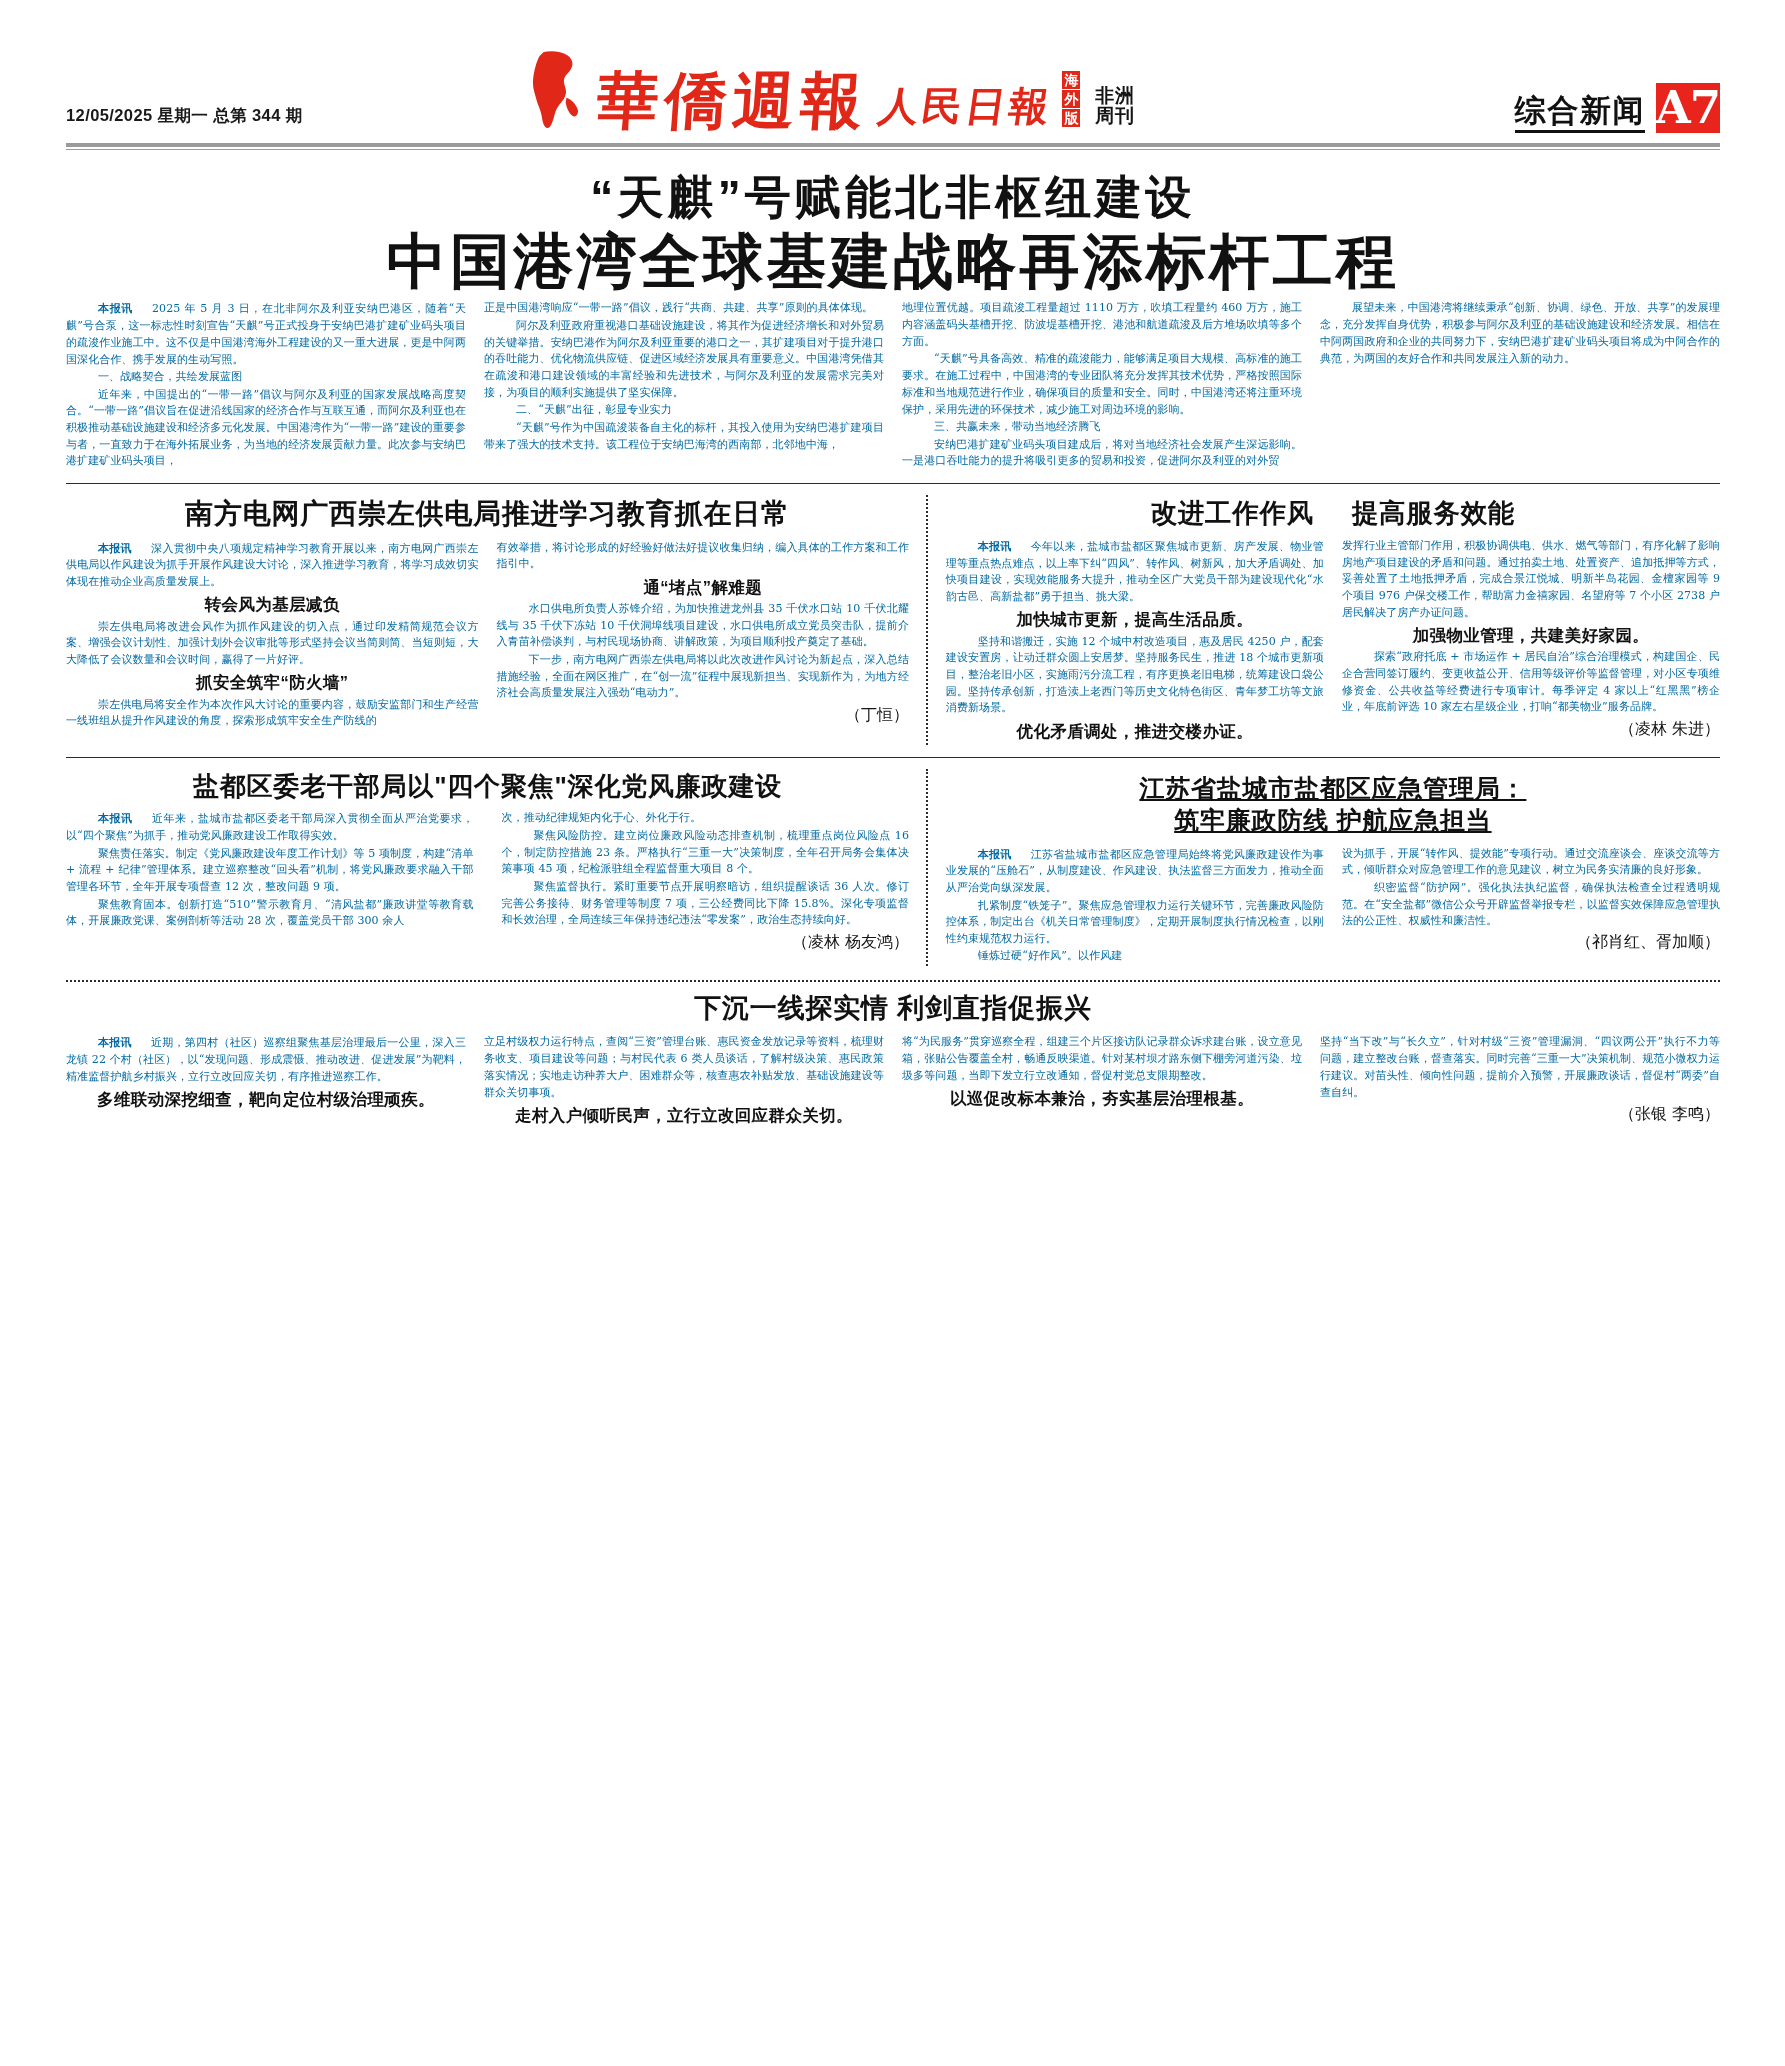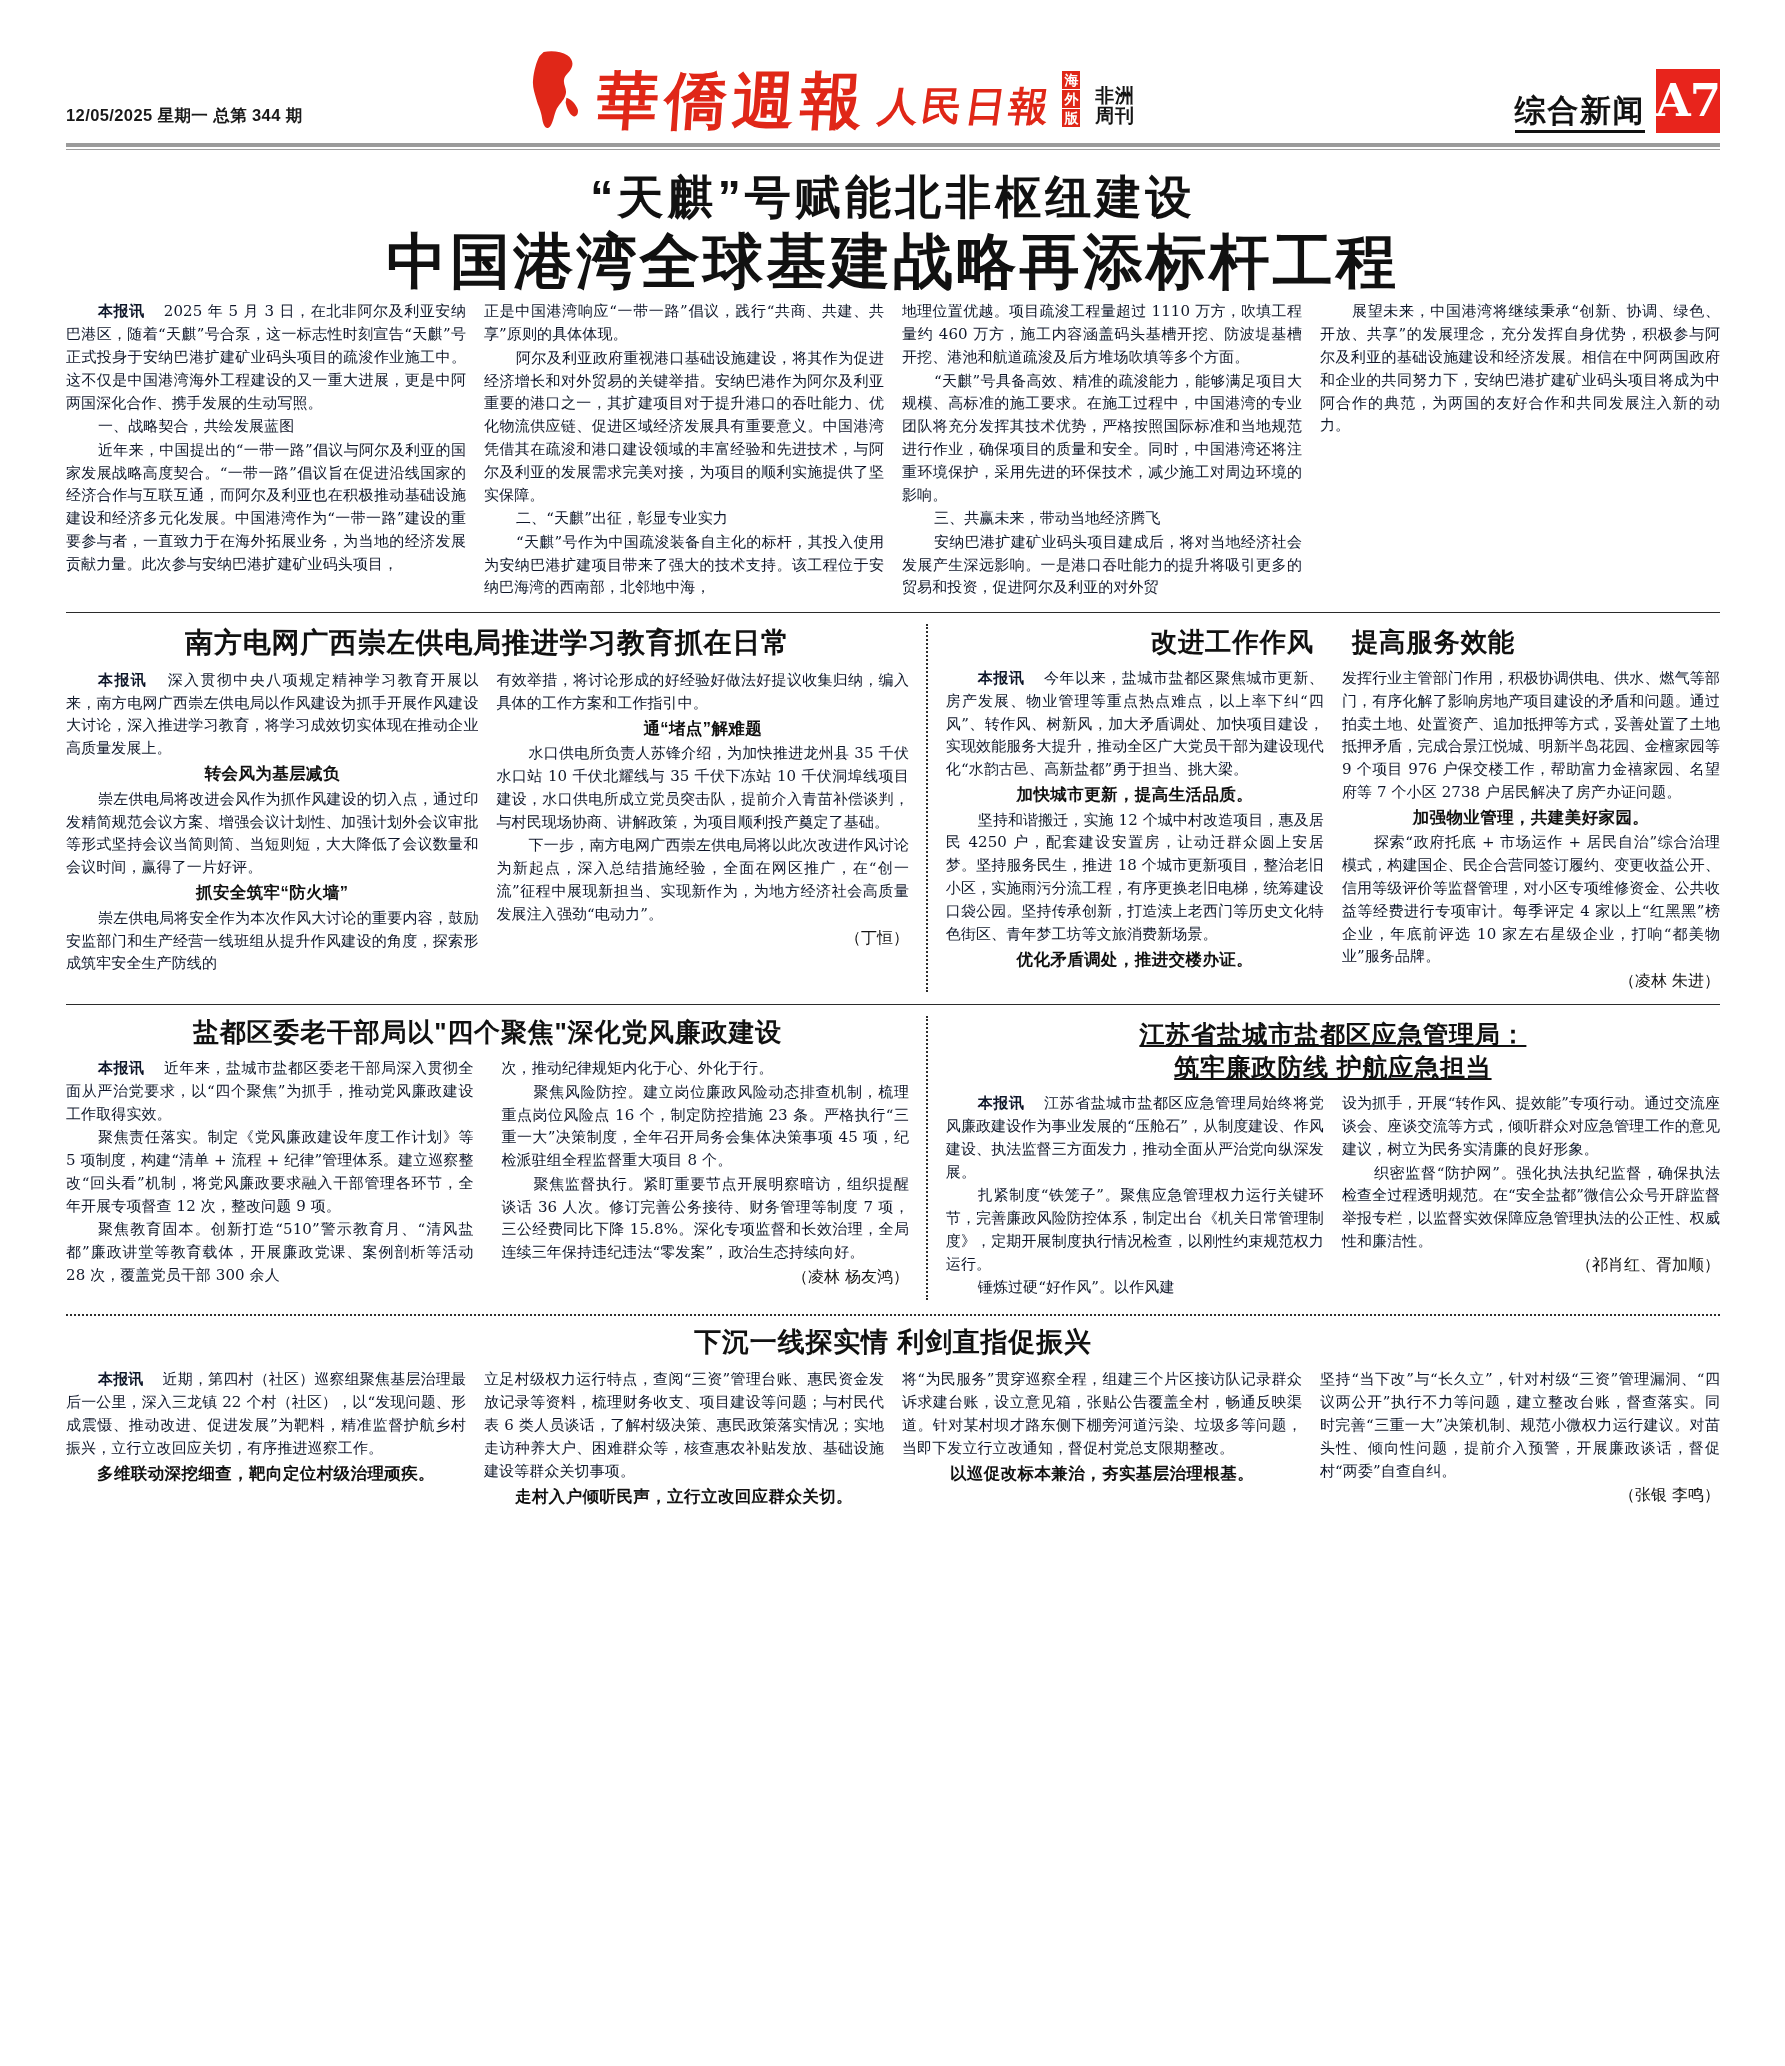--- a/index.html
+++ b/index.html
@@ -99,21 +99,21 @@
     color:#111;
     border-bottom:3.3px solid #111;
     padding-bottom:4.1px;
     line-height:1;
     white-space:nowrap;
   }
   .page-badge{
     background:#e8241c;color:#fff;
     font-family:"DejaVu Serif","Liberation Serif",serif;
     font-size:45px;font-weight:700;
-    width:64px;height:64px;
+    width:64px;height:50px;
     display:flex;align-items:center;justify-content:center;
     line-height:1;letter-spacing:-0.8px;
   }
   .rule-thick{height:4.1px;background:#9b9b9b;margin-top:2.5px;}
   .rule-thin{height:1.2px;background:#9b9b9b;margin-top:2.1px;}
 
   
   .lead-title{
     text-align:center;
     font-family:"Liberation Sans","DejaVu Sans",sans-serif;
@@ -126,27 +126,27 @@
   }
   .lead-title .l2{
     display:block;font-size:60px;letter-spacing:3.3px;line-height:1.2;margin-top:1.7px;
   }
 
   
   .cols{display:flex;gap:18px;}
   .col{flex:1;min-width:0;}
   p.tx{
     font-family:"DejaVu Serif","Liberation Serif",serif;
-    font-size:15px;
+    font-size:11px;
     line-height:1.52;
     text-align:justify;
     text-align-last:left;
     margin:0 0 0.8px 0;
     text-indent:32px;
-    color:#0f172a;
+    color:#0369a1;
     letter-spacing:0.1px;
   }
   p.tx.noind{text-indent:0;}
   p.sub{
     font-family:"Liberation Sans","DejaVu Sans",sans-serif;
     font-size:16.5px;font-weight:700;
     text-align:center;
     margin:3.3px 0 2.5px 0;
     letter-spacing:0.4px;
     color:#111;

